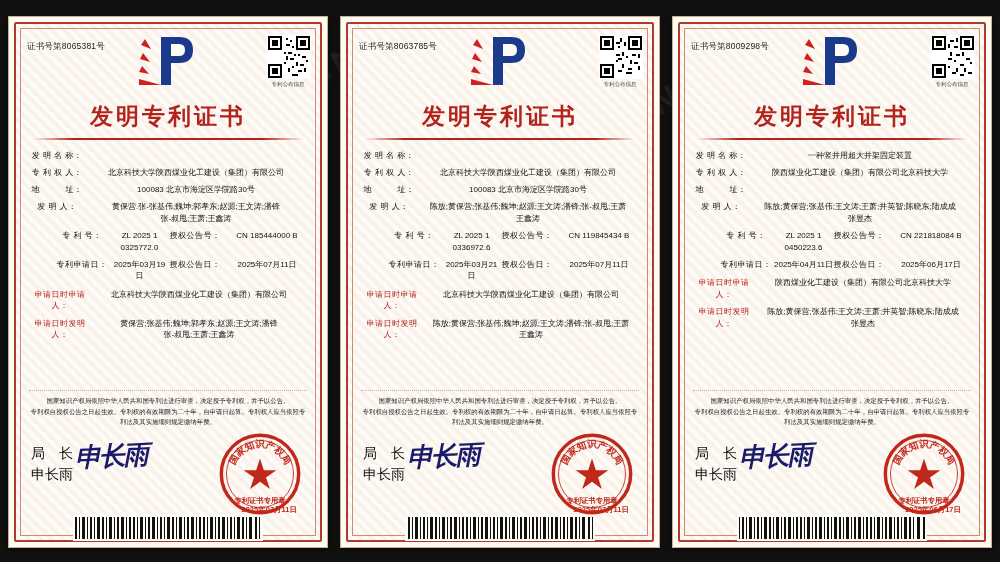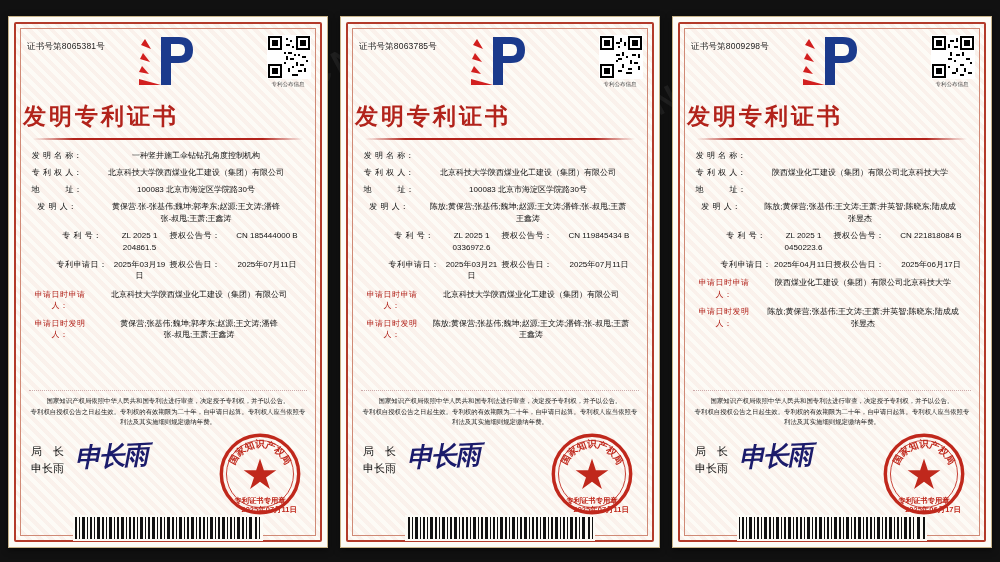--- a/index.html
+++ b/index.html
@@ -30,21 +30,21 @@
 
   
   .hdr{position:relative;height:74px;}
   .certno{position:absolute;left:4px;top:10px;font-size:8.5px;color:#222;letter-spacing:.2px;}
   .logo{position:absolute;left:50%;top:2px;transform:translateX(-50%);width:74px;height:56px;}
   .qr{position:absolute;right:2px;top:4px;width:44px;height:44px;background:#fff;padding:1px;box-sizing:border-box;}
   .qrcap{position:absolute;right:0px;top:50px;width:50px;text-align:center;font-size:5.5px;color:#444;}
   .qr svg{display:block;}
 
   .title{
-    text-align:left;font-size:23px;font-weight:bold;color:#b2231b;
+    text-align:center;font-size:23px;font-weight:bold;color:#b2231b;
     letter-spacing:3px;margin-top:-4px;margin-bottom:4px;
     font-family:"DejaVu Sans","Liberation Sans",sans-serif;
   }
   .titlebar{height:2px;background:linear-gradient(90deg,rgba(178,35,27,0) 0%,#b2231b 15%,#b2231b 85%,rgba(178,35,27,0) 100%);margin:2px 10px 8px 10px;}
 
   
   .fields{flex:1;padding:2px 6px 0 6px;font-size:8px;color:#1b1b1b;line-height:1.45;text-align:center;}
   .row{display:flex;align-items:flex-start;margin-bottom:5.5px;}
   .lbl{width:56px;flex:none;color:#111;letter-spacing:.5px;}
   .val{flex:1;color:#111;}
@@ -54,21 +54,21 @@
   .col2{display:flex;width:138px;gap:6px;}
   .col2 .lbl{width:52px;}
 
   .legal{
     margin:6px 6px 0 6px;font-size:6.4px;color:#222;line-height:1.6;text-align:center;
     border-top:1px dotted #caa;padding-top:5px;
   }
 
   
   .sig{position:relative;height:92px;margin:2px 6px 0 6px;}
-  .sigl{position:absolute;left:2px;top:14px;font-size:11px;color:#111;line-height:1.5;font-family:Liberation Serif, serif;}
+  .sigl{position:absolute;left:2px;top:14px;font-size:14px;color:#111;line-height:1.5;font-family:Liberation Serif, serif;}
   .sign{position:absolute;left:46px;top:10px;font-size:26px;color:#1b1b6b;font-family:"DejaVu Serif","Liberation Serif",serif;font-style:italic;font-weight:bold;letter-spacing:-2px;transform:rotate(-3deg);}
   .seal{position:absolute;right:4px;top:2px;width:86px;height:86px;}
   .sealdate{position:absolute;right:10px;bottom:6px;font-size:7.5px;color:#c0281c;font-weight:bold;}
 
   .pageno{text-align:center;font-size:7px;color:#333;margin-top:2px;}
 
   
   .barcode{position:absolute;left:50%;transform:translateX(-50%);bottom:6px;width:190px;height:26px;}
 
   
@@ -157,40 +157,39 @@
           </div>
           <div class="qrcap">专利公布信息</div>
         </div>
 
         <div class="title">发明专利证书</div>
         <div class="titlebar"></div>
 
         <div class="fields">
           <div class="row">
               <div class="lbl">发 明 名 称：</div>
-              <div class="val">一种竖井施工伞钻钻孔角度控制机构</div>
             </div>
           <div class="row">
               <div class="lbl">专 利 权 人：</div>
               <div class="val">北京科技大学陕西煤业化工建设（集团）有限公司</div>
             </div>
           <div class="row">
               <div class="lbl">地　　　址：</div>
               <div class="val">100083 北京市海淀区学院路30号</div>
             </div>
           <div class="row">
               <div class="lbl">发 明 人：</div>
               <div class="val" style="white-space:pre-line">黄保营.张-张基伟;魏坤;郭孝东;赵源;王文涛;潘锋
 张-叔甩;王萧;王鑫涛</div>
             </div>
 
           <div class="row2">
             <div class="col">
                 <div class="lbl">专 利 号：</div>
-                <div class="val">ZL 2025 1 204861.5</div>
+                <div class="val">ZL 2025 1 0325772.0</div>
               </div>
             <div class="col2">
                 <div class="lbl">授权公告号：</div>
                 <div class="val">CN 185444000 B</div>
               </div>
           </div>
           <div class="row2">
             <div class="col">
                 <div class="lbl">专利申请日：</div>
                 <div class="val">2025年03月19日</div>
@@ -542,20 +541,21 @@
           </div>
           <div class="qrcap">专利公布信息</div>
         </div>
 
         <div class="title">发明专利证书</div>
         <div class="titlebar"></div>
 
         <div class="fields">
           <div class="row">
               <div class="lbl">发 明 名 称：</div>
+              <div class="val">一种竖井用超大井架固定装置</div>
             </div>
           <div class="row">
               <div class="lbl">专 利 权 人：</div>
               <div class="val">陕西煤业化工建设（集团）有限公司北京科技大学</div>
             </div>
           <div class="row">
               <div class="lbl">地　　　址：</div>
             </div>
           <div class="row">
               <div class="lbl">发 明 人：</div>

